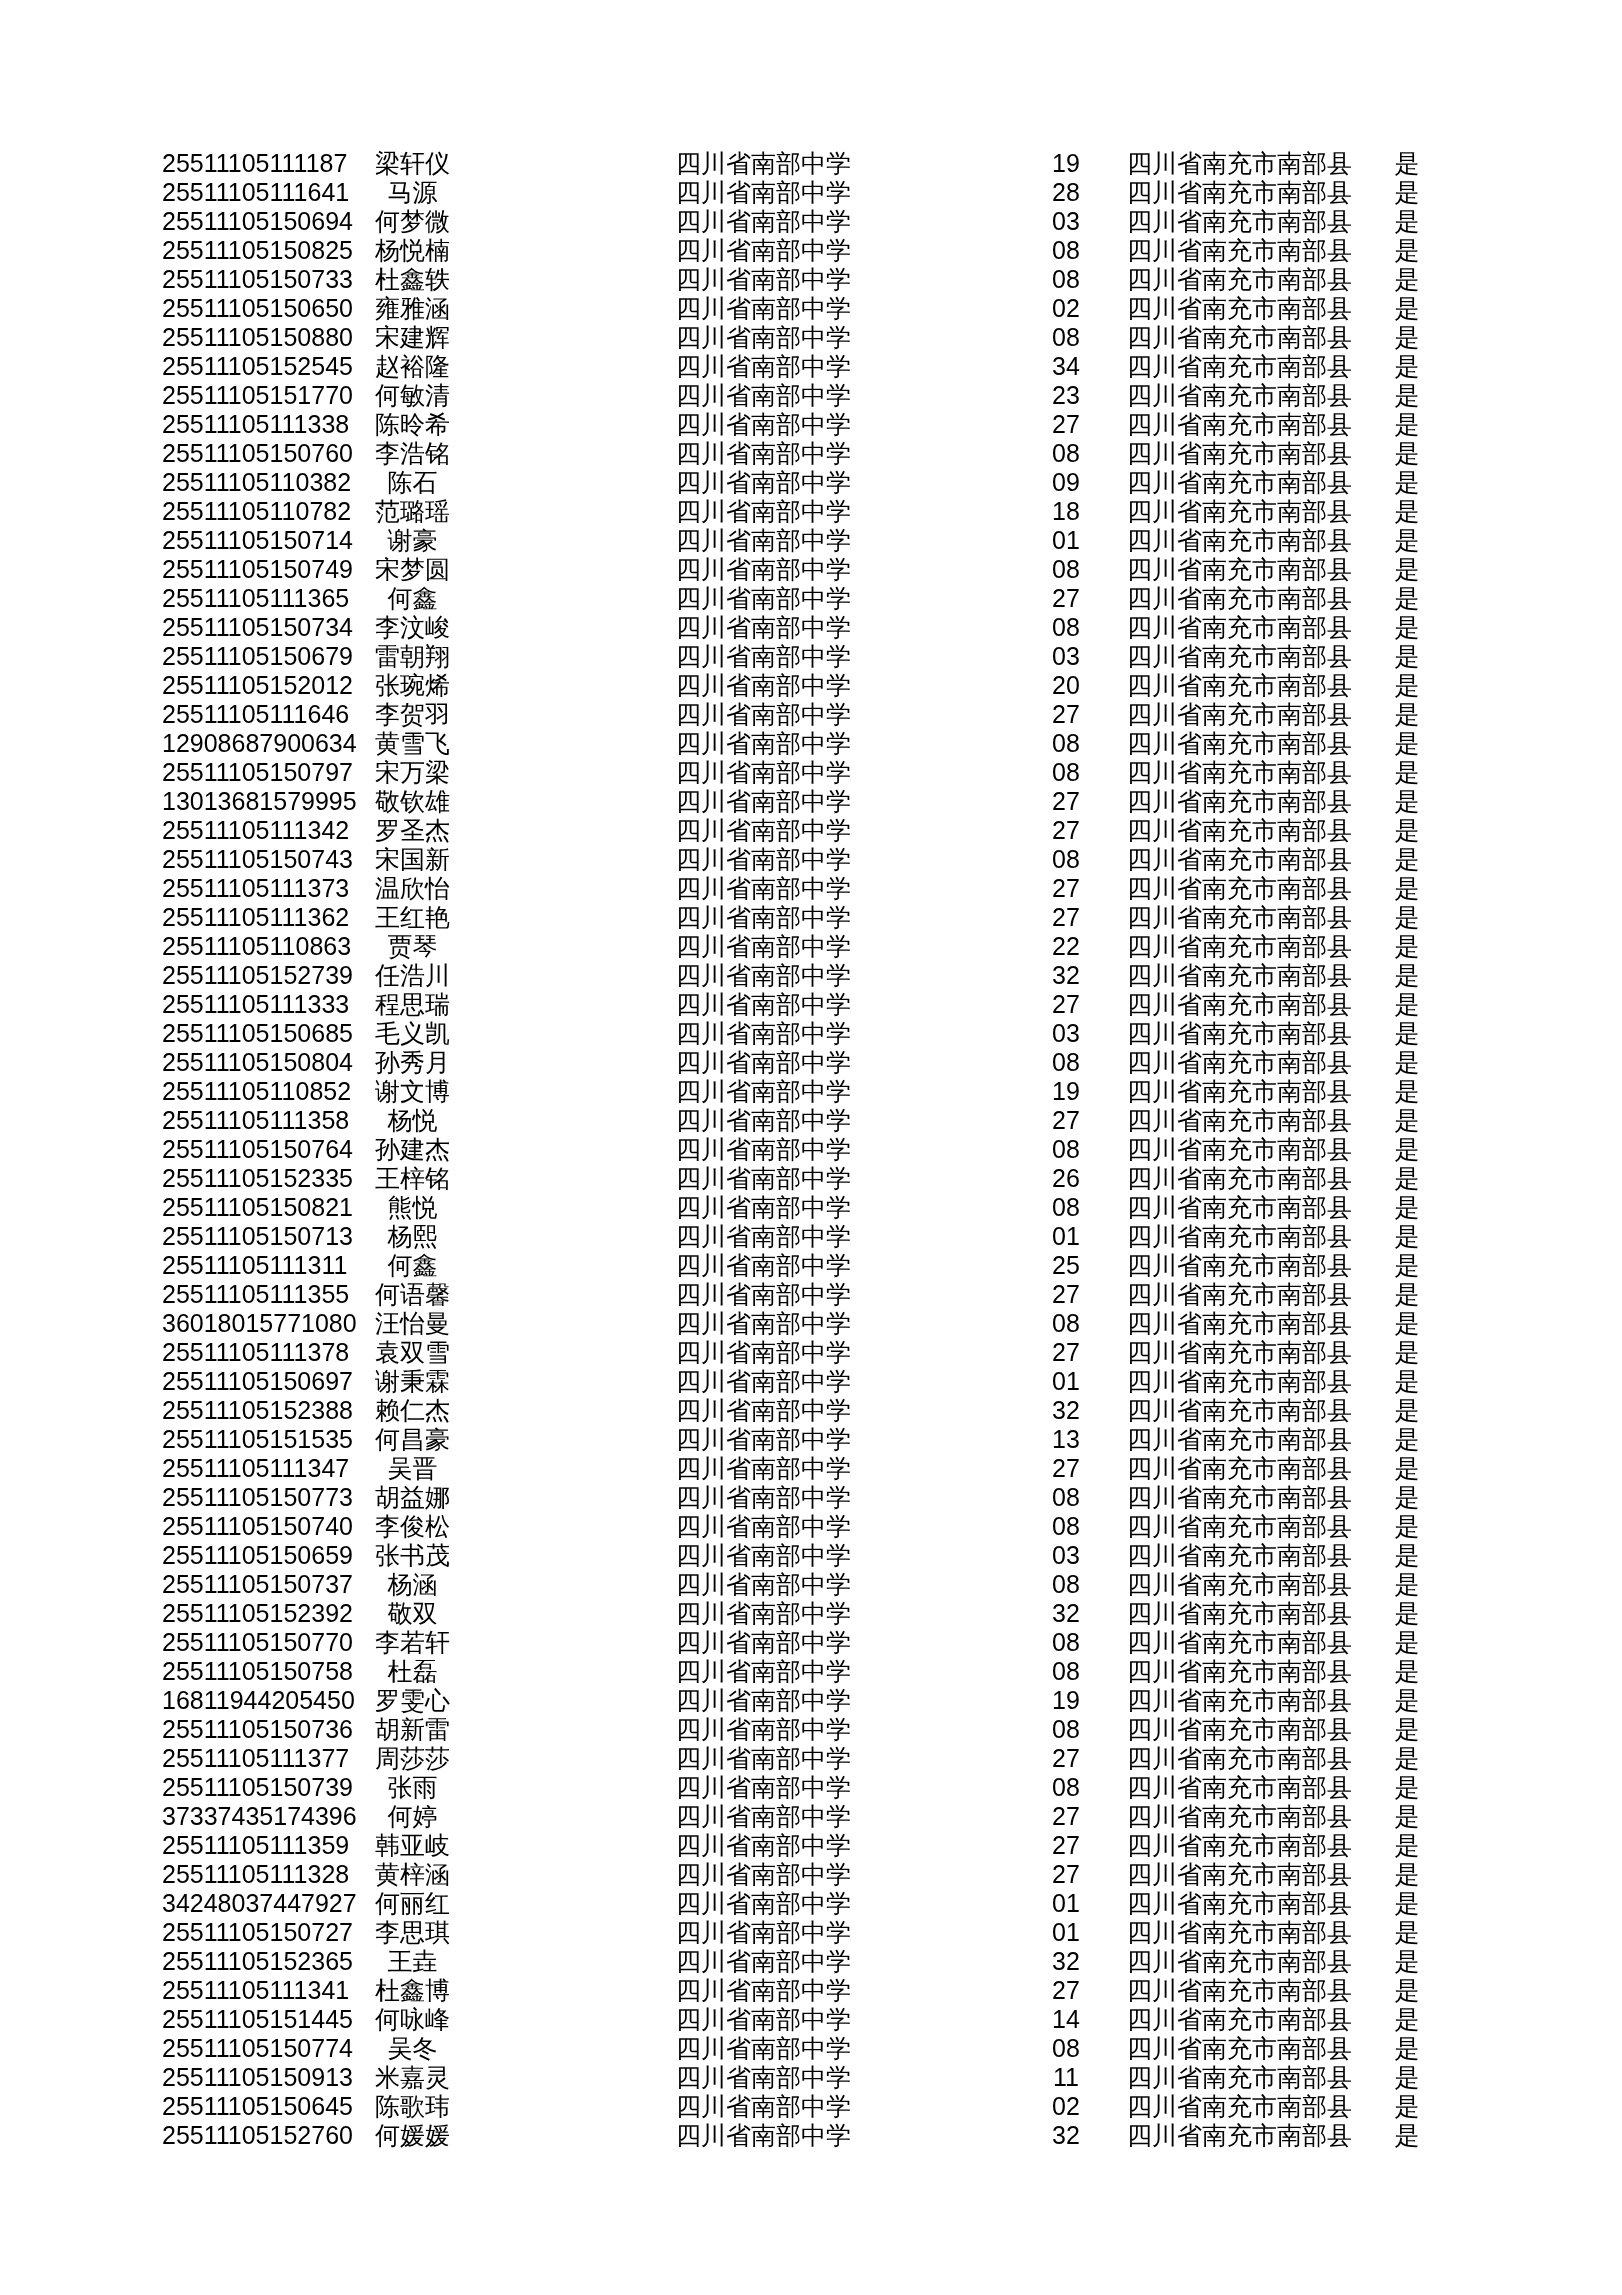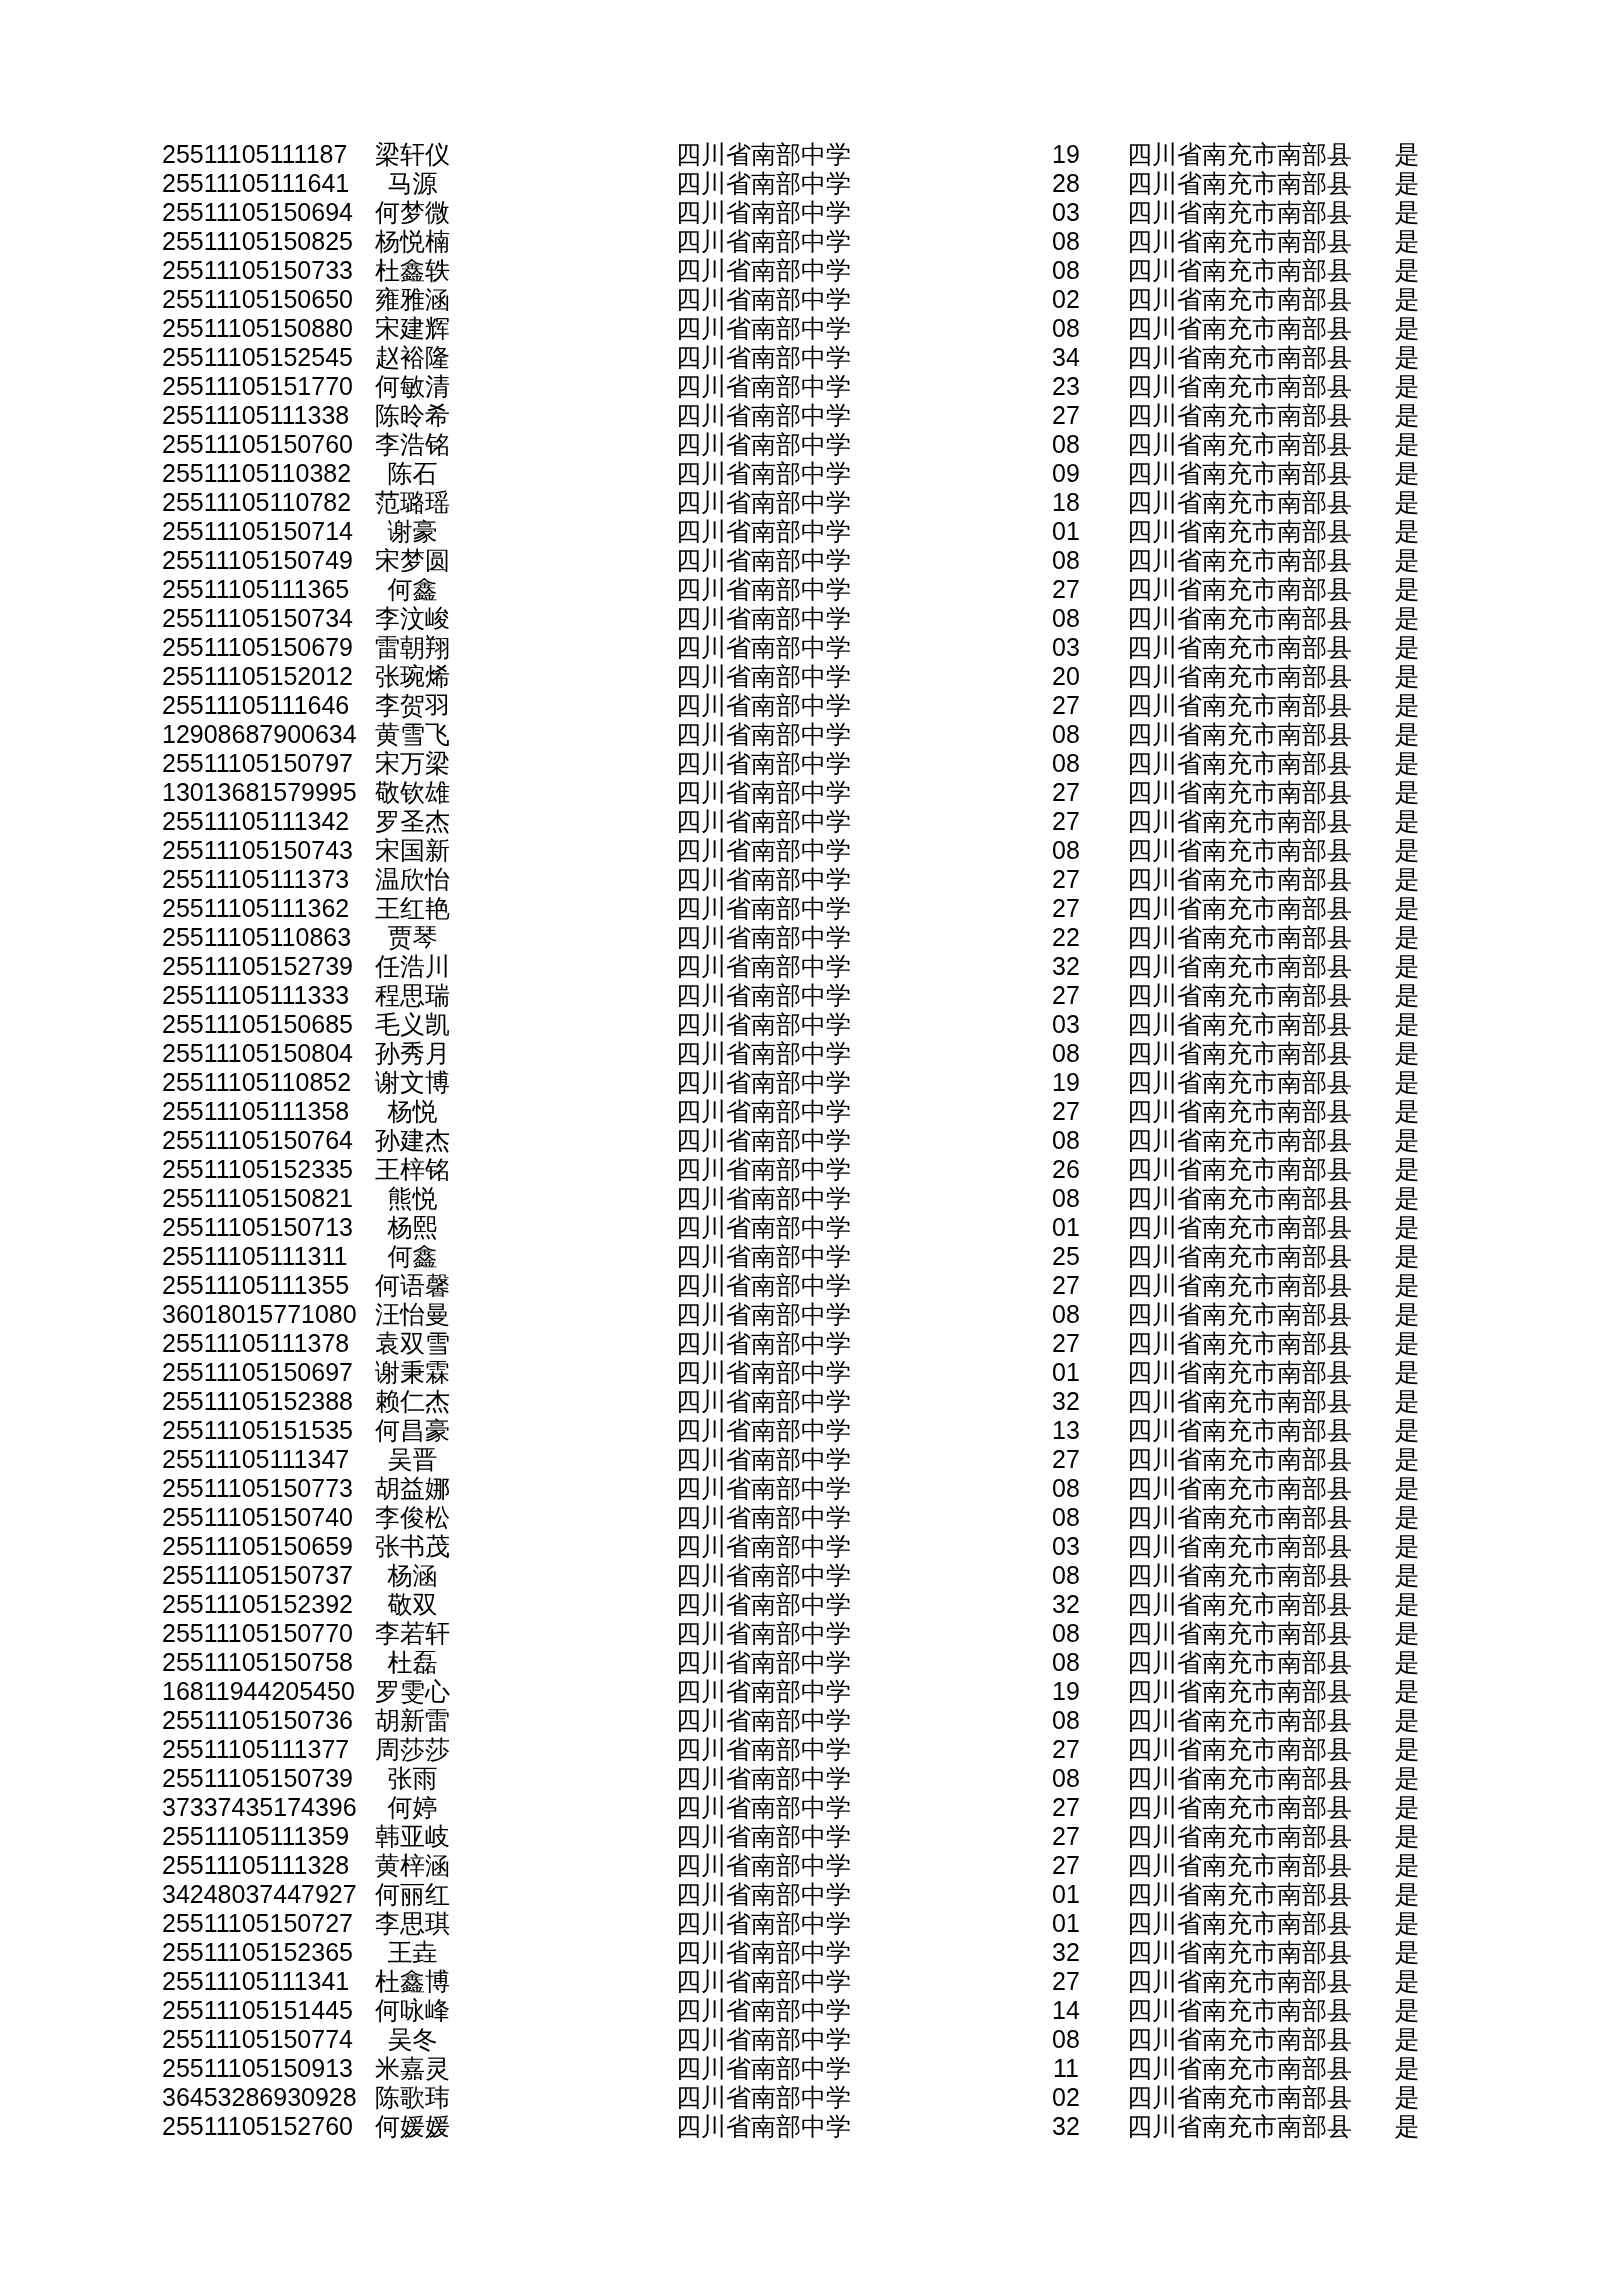--- a/index.html
+++ b/index.html
@@ -9,21 +9,21 @@
     background: #ffffff;
     position: relative;
     overflow: hidden;
     font-family: "Liberation Sans", sans-serif;
     font-size: 25px;
     color: #000000;
   }
   .table {
     position: absolute;
     left: 0;
-    top: 138px;
+    top: 147px;
   }
   .row {
     display: grid;
     grid-template-columns: 162px 191px 119px 204px 196px 168px 52px 35px 221px 29.4px 59px;
     height: 29px;
     align-items: center;
     white-space: nowrap;
   }
   .cell { display: block; overflow: visible; }
   .c-id       { grid-column: 2; text-align: left; letter-spacing: 0px; }
@@ -567,21 +567,21 @@
   </div>
     <div class="row">
     <span class="cell c-id">25511105150913</span>
     <span class="cell c-name">米嘉灵</span>
     <span class="cell c-school">四川省南部中学</span>
     <span class="cell c-num">11</span>
     <span class="cell c-district">四川省南充市南部县</span>
     <span class="cell c-flag">是</span>
   </div>
     <div class="row">
-    <span class="cell c-id">36453286930928</span>
+    <span class="cell c-id">25511105150645</span>
     <span class="cell c-name">陈歌玮</span>
     <span class="cell c-school">四川省南部中学</span>
     <span class="cell c-num">02</span>
     <span class="cell c-district">四川省南充市南部县</span>
     <span class="cell c-flag">是</span>
   </div>
     <div class="row">
     <span class="cell c-id">25511105152760</span>
     <span class="cell c-name">何媛媛</span>
     <span class="cell c-school">四川省南部中学</span>

